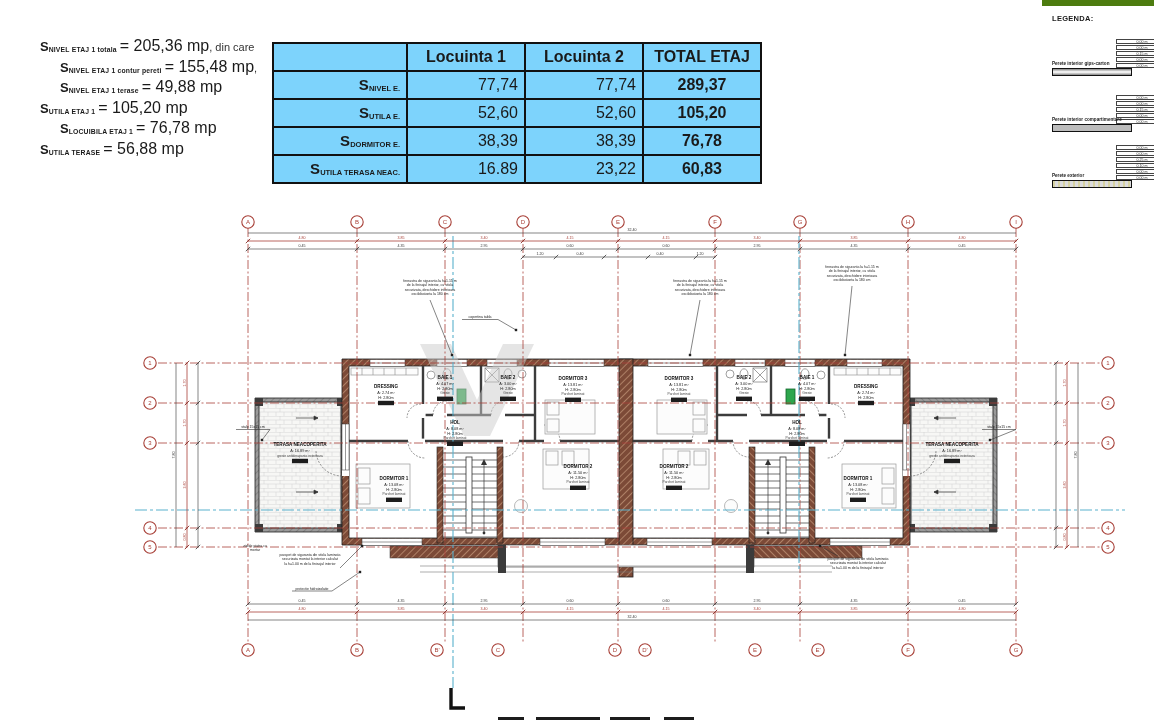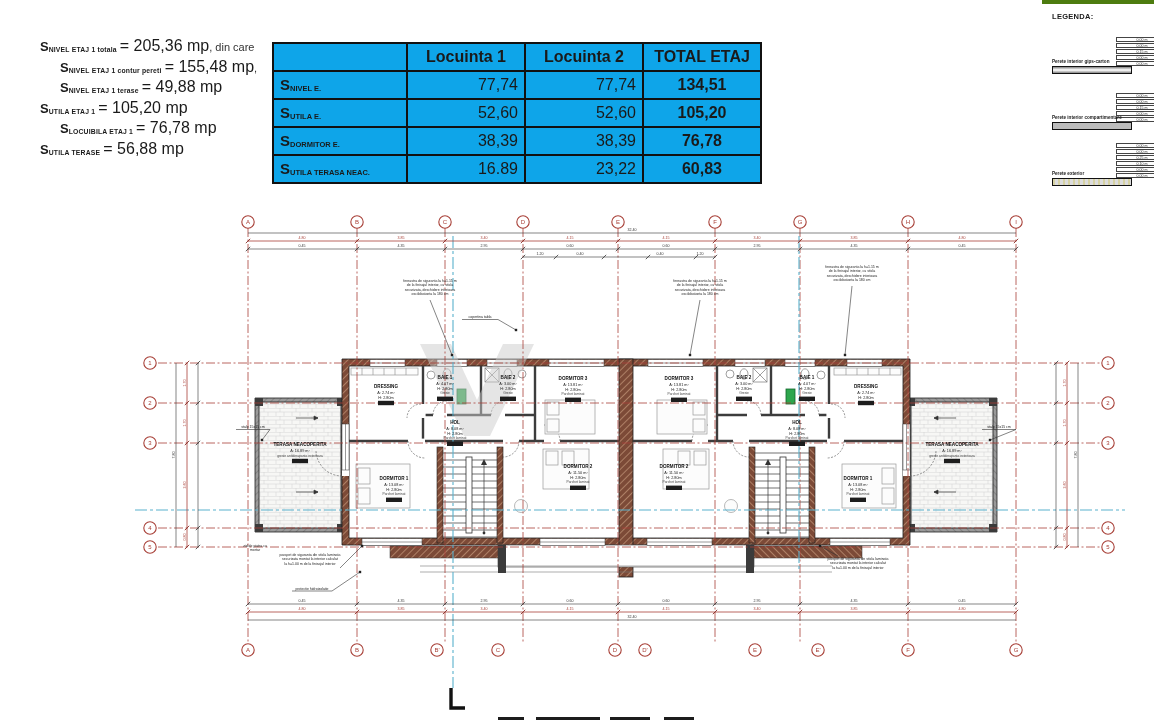--- a/index.html
+++ b/index.html
@@ -10,30 +10,30 @@
   #stats{position:absolute;left:40px;top:38px;width:250px;}
   .sline{line-height:16.5px;white-space:nowrap;}
   .sline.i1{padding-left:20px;}
   .sS{font-size:13px;font-weight:bold;}
   .ssub{font-size:6.8px;font-weight:bold;letter-spacing:.2px;vertical-align:-1px;}
   .sval{font-size:16px;font-weight:normal;padding-left:3px;}
   .ssuf{font-size:11px;color:#333;}
 
   
   #areatable{position:absolute;left:272px;top:42px;border-collapse:collapse;}
-  #areatable td,#areatable th{border:2px solid #111;padding:0 6px;height:26px;background:#0ea5e9;}
+  #areatable td,#areatable th{border:2px solid #111;padding:0 6px;height:26px;background:#7dd3fc;}
   #areatable th{font-size:16px;font-weight:bold;text-align:center;width:104px;}
-  #areatable td.lbl{width:120px;text-align:left;font-weight:bold;}
+  #areatable td.lbl{width:120px;text-align:right;font-weight:bold;}
   #areatable td.val{text-align:right;font-size:16px;font-weight:normal;}
   #areatable td.tot{text-align:center;font-size:16px;font-weight:bold;}
   .tS{font-size:15px;font-weight:bold;}
   .tsub{font-size:7.5px;font-weight:bold;vertical-align:-1px;}
 
   
-  #legend{position:absolute;right:0;top:0;width:102px;height:180px;border-top:4px solid #4d7c0f;
+  #legend{position:absolute;right:0;top:0;width:102px;height:180px;border-top:6px solid #4d7c0f;
     padding:6px 0 0 10px;}
   #legend h3{margin:2px 0 0 0;font-size:7.5px;letter-spacing:.3px;}
   .litem{position:relative;height:50px;margin-top:6px;}
   .llabel{position:absolute;left:0;bottom:13px;font-size:4.6px;font-weight:bold;white-space:nowrap;}
   .bar{position:absolute;left:0;bottom:3px;width:80px;height:8px;border:1.2px solid #111;box-sizing:border-box;}
   .bar.b1{background:#efefef;box-shadow:inset 0 1.5px 0 #999, inset 0 -1.5px 0 #999;}
   .bar.b2{background:#bcbcbc;}
   .bar.b3{background:repeating-linear-gradient(90deg,#d6d2a2 0 2px,#dcdcdc 2px 5px);}
   .lays{position:absolute;right:-14px;bottom:11px;display:flex;flex-direction:column;gap:.6px;}
   .lay{width:52px;height:5.4px;border:.6px solid #444;box-sizing:border-box;font-size:3.6px;
@@ -587,21 +587,21 @@
         <tr>
       <th></th>
       <th>Locuinta 1</th>
       <th>Locuinta 2</th>
       <th>TOTAL ETAJ</th>
     </tr>
     <tr>
       <td class="lbl"><span class="tS">S</span><span class="tsub">NIVEL E.</span></td>
       <td class="val">77,74</td>
       <td class="val">77,74</td>
-      <td class="tot">134,51</td>
+      <td class="tot">289,37</td>
     </tr>
     <tr>
       <td class="lbl"><span class="tS">S</span><span class="tsub">UTILA E.</span></td>
       <td class="val">52,60</td>
       <td class="val">52,60</td>
       <td class="tot">105,20</td>
     </tr>
     <tr>
       <td class="lbl"><span class="tS">S</span><span class="tsub">DORMITOR E.</span></td>
       <td class="val">38,39</td>

